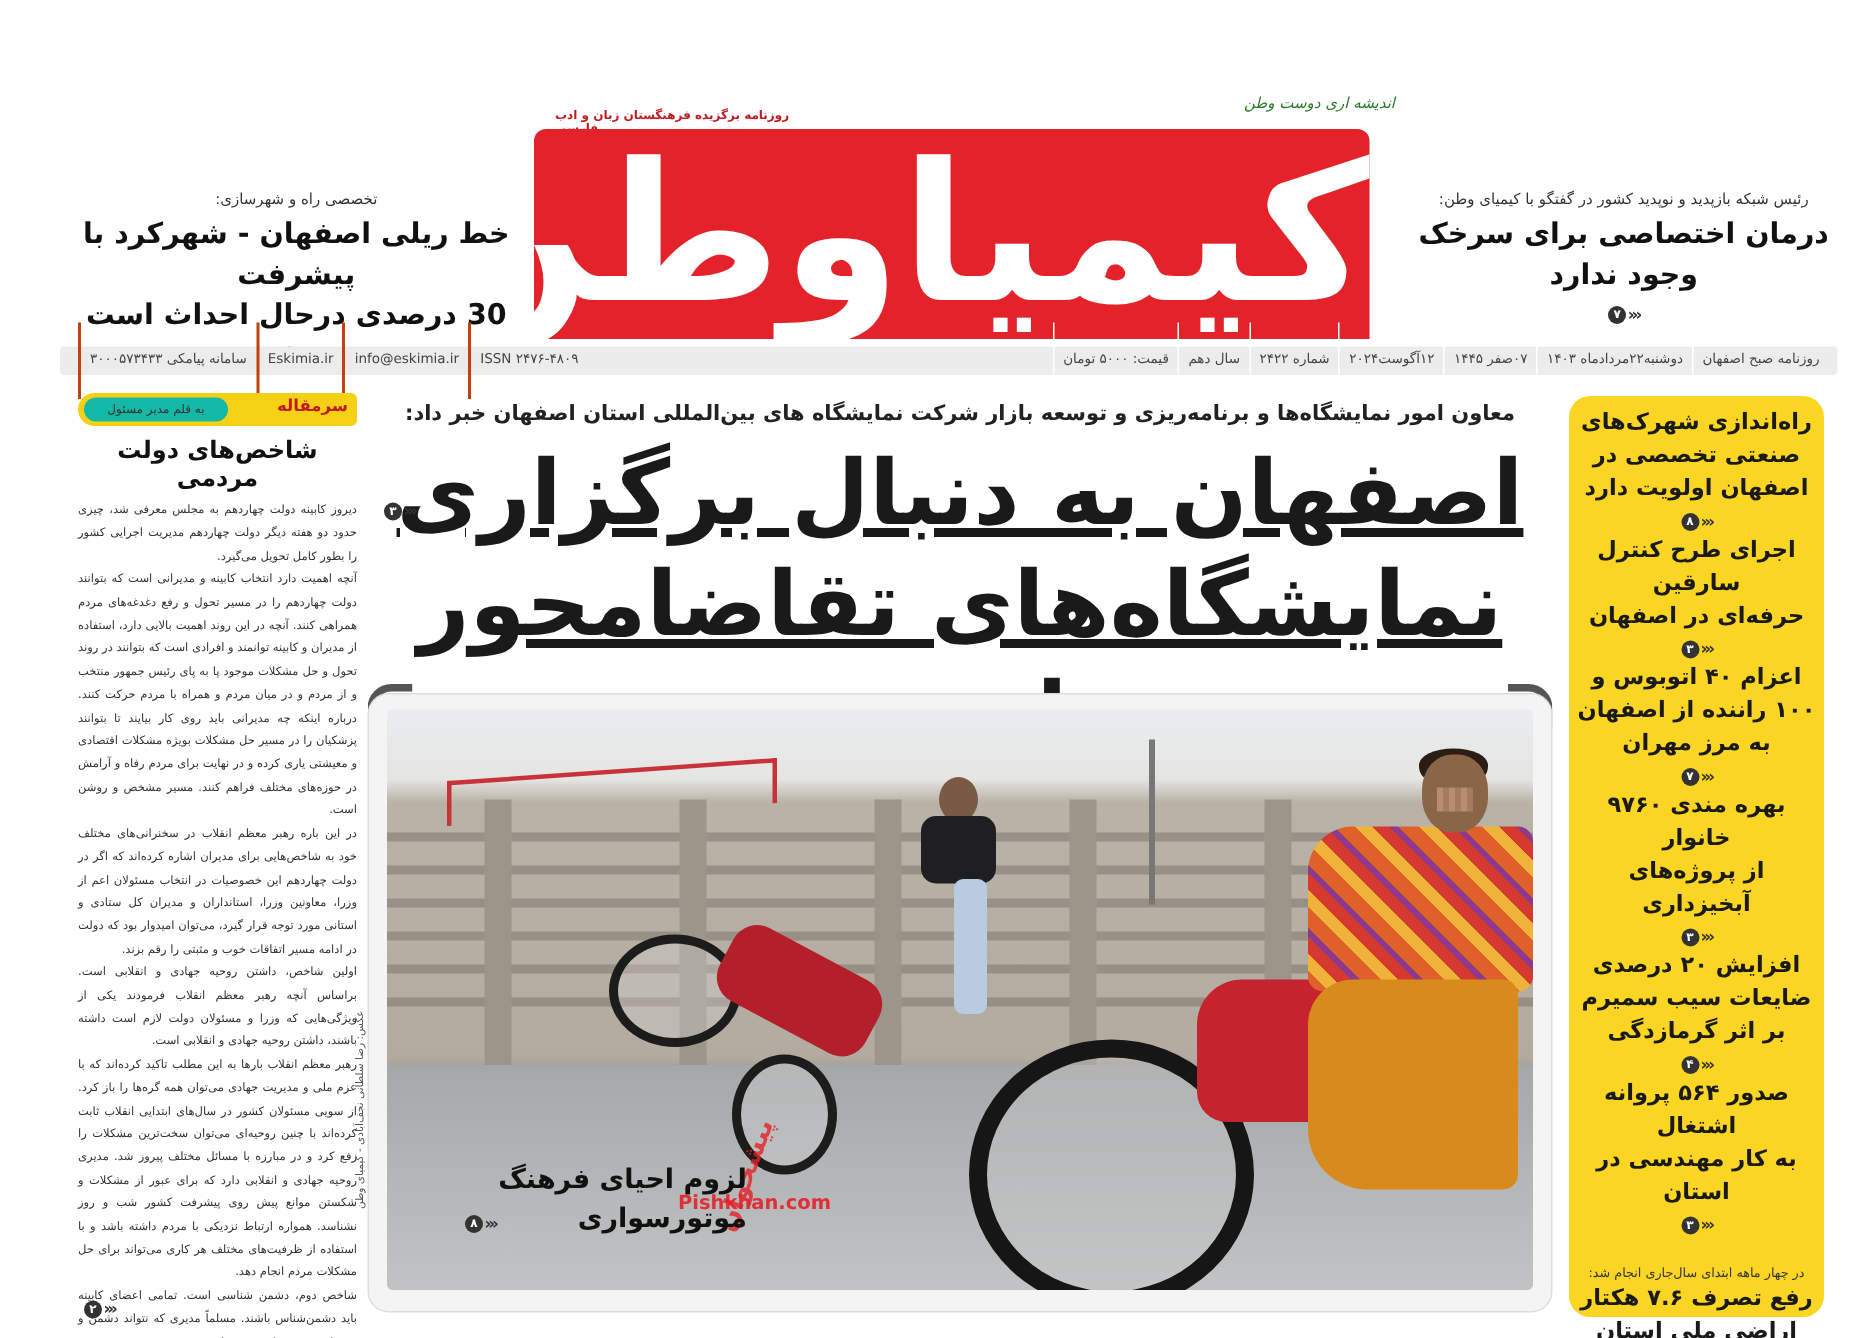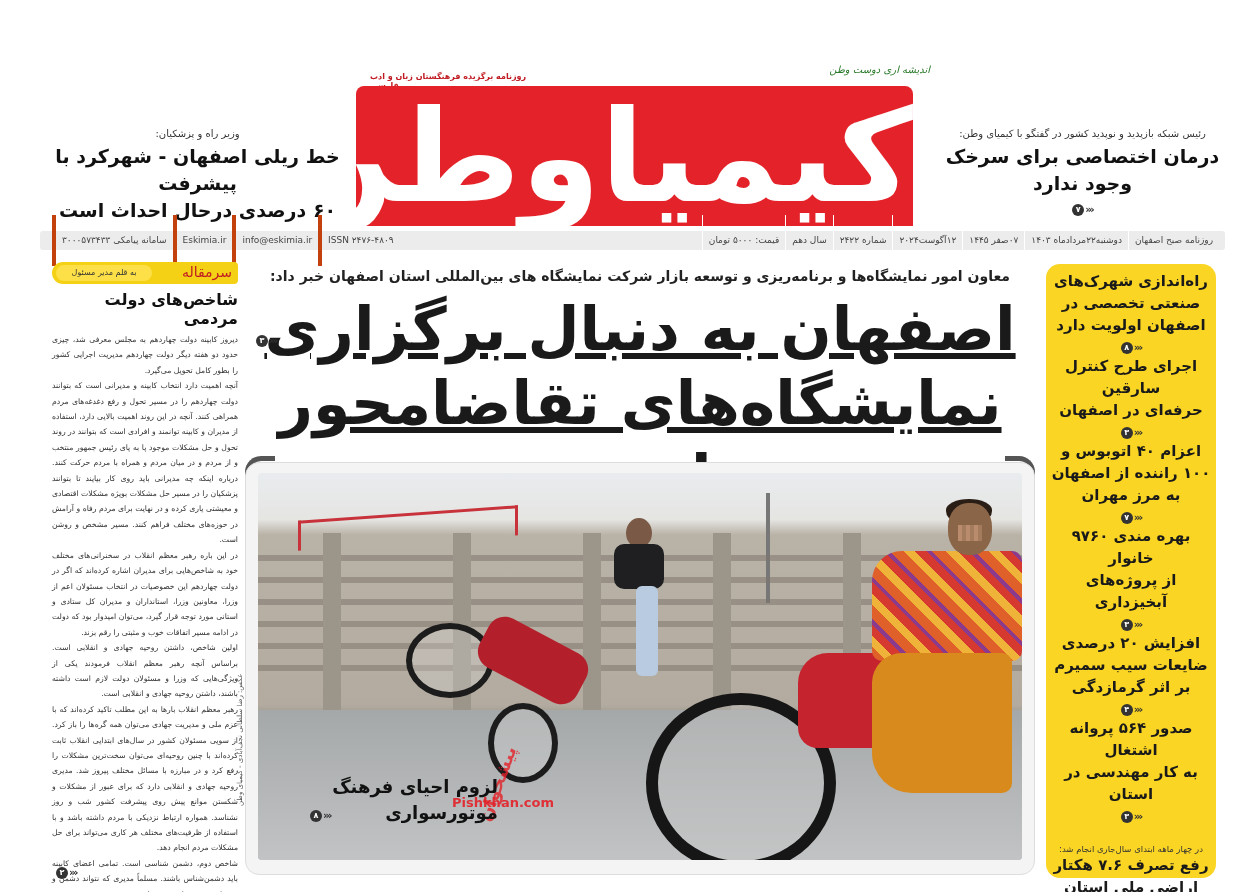--- a/index.html
+++ b/index.html
@@ -50,21 +50,21 @@
     }
     .info-right {
       position: absolute; right: 6px; top: 0; height: 19px; display: flex; gap: 0;
       align-items: center; font-size: 9px; color: #444;
     }
     .info-right span { padding: 16px 6px; border-left: 1px solid #fff; line-height: 19px; }
     .info-left {
       position: absolute; left: 12px; top: 0; height: 19px; display: flex;
       align-items: center; font-size: 9px; color: #444; direction: rtl;
     }
-    .info-left span { padding: 16px 6px; border-left: 4px solid #c2410c; line-height: 19px; }
+    .info-left span { padding: 16px 6px; border-left: 2px solid #c2410c; line-height: 19px; }
 
     
     .main-kicker {
       left: 255px; top: 268px; width: 770px; text-align: center;
       font-size: 14px; font-weight: bold; color: #222;
     }
     .main-headline {
       left: 250px; top: 292px; width: 780px; text-align: center;
       font-size: 60px; font-weight: 900; line-height: 74px; color: #1a1a1a;
       letter-spacing: -3px;
@@ -126,28 +126,28 @@
       writing-mode: vertical-rl; transform: rotate(180deg);
       font-size: 7px; color: #555; text-align: center;
     }
 
     
     .editorial { left: 52px; top: 262px; width: 186px; height: 620px; }
     .ed-header {
       position: relative; height: 22px; background: #f5d116; border-radius: 11px 4px 4px 11px;
     }
     .ed-label {
-      position: absolute; right: 6px; top: 2px; font-size: 14px; font-weight: normal; color: #c01b22; text-align: right;
+      position: absolute; right: 6px; top: 2px; font-size: 11px; font-weight: bold; color: #c01b22; text-align: right;
     }
     .ed-author {
       position: absolute; left: 4px; top: 3px; width: 96px; height: 16px;
-      background: #fde047; border-radius: 8px; text-align: center; font-size: 8px; line-height: 16px; color: #333;
+      background: #14b8a6; border-radius: 8px; text-align: center; font-size: 8px; line-height: 16px; color: #333;
     }
     .ed-title {
-      margin-top: 6px; font-size: 16px; font-weight: 900; color: #111;
+      margin-top: 6px; text-align: center; font-size: 16px; font-weight: 900; color: #111;
     }
     .ed-body {
       margin-top: 4px; font-size: 7.7px; line-height: 15.4px; color: #333; text-align: justify;
     }
     .ed-body p { margin: 0; }
     .ed-ref { position: absolute; left: 4px; top: 598px; }
 
     
     .yellow-col {
       left: 1046px; top: 264px; width: 170px; height: 614px;
@@ -171,24 +171,24 @@
 <div class="abs teaser" style="left:940px; top:128px; width:285px;">
   <div class="kicker">رئیس شبکه بازپدید و نوپدید کشور در گفتگو با کیمیای وطن:</div>
   <div class="headline">
     <div>درمان اختصاصی برای سرخک</div>
     <div>وجود ندارد</div>
   </div>
   <span class="page-ref">‹‹‹<span class="num">۷</span></span>
 </div>
 
 <div class="abs teaser" style="left:50px; top:128px; width:295px;">
-  <div class="kicker">وزیر راه و پزشکیان:</div>
+  <div class="kicker">تخصصی راه و شهرسازی:</div>
   <div class="headline">
     <div>خط ریلی اصفهان - شهرکرد با پیشرفت</div>
-    <div>۶۰ درصدی درحال احداث است</div>
+    <div>30 درصدی درحال احداث است</div>
   </div>
   <span class="page-ref">‹‹‹<span class="num">۲</span></span>
 </div>
 
 <div class="abs infobar">
   <div class="info-right">
     <span>روزنامه صبح اصفهان</span>
     <span>دوشنبه۲۲مردادماه ۱۴۰۳</span>
     <span>۰۷صفر ۱۴۴۵</span>
     <span>۱۲آگوست۲۰۲۴</span>

